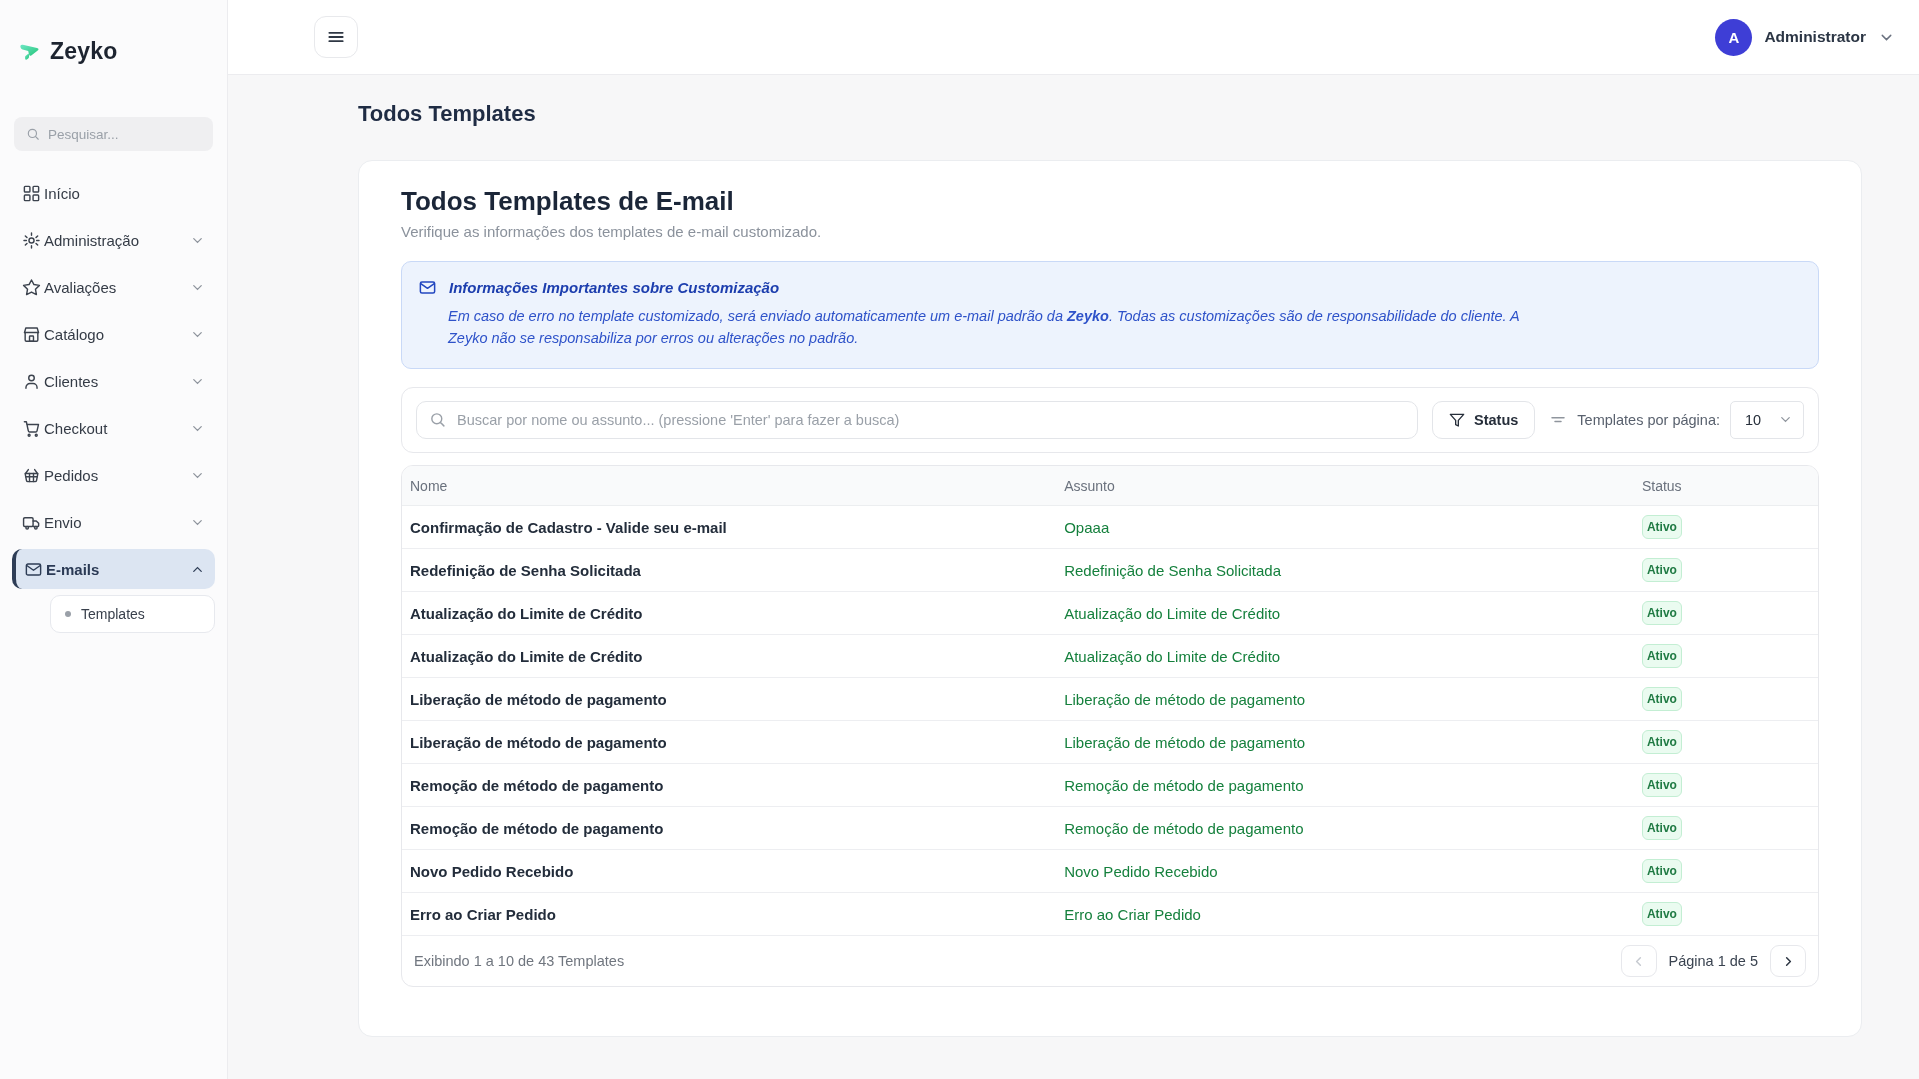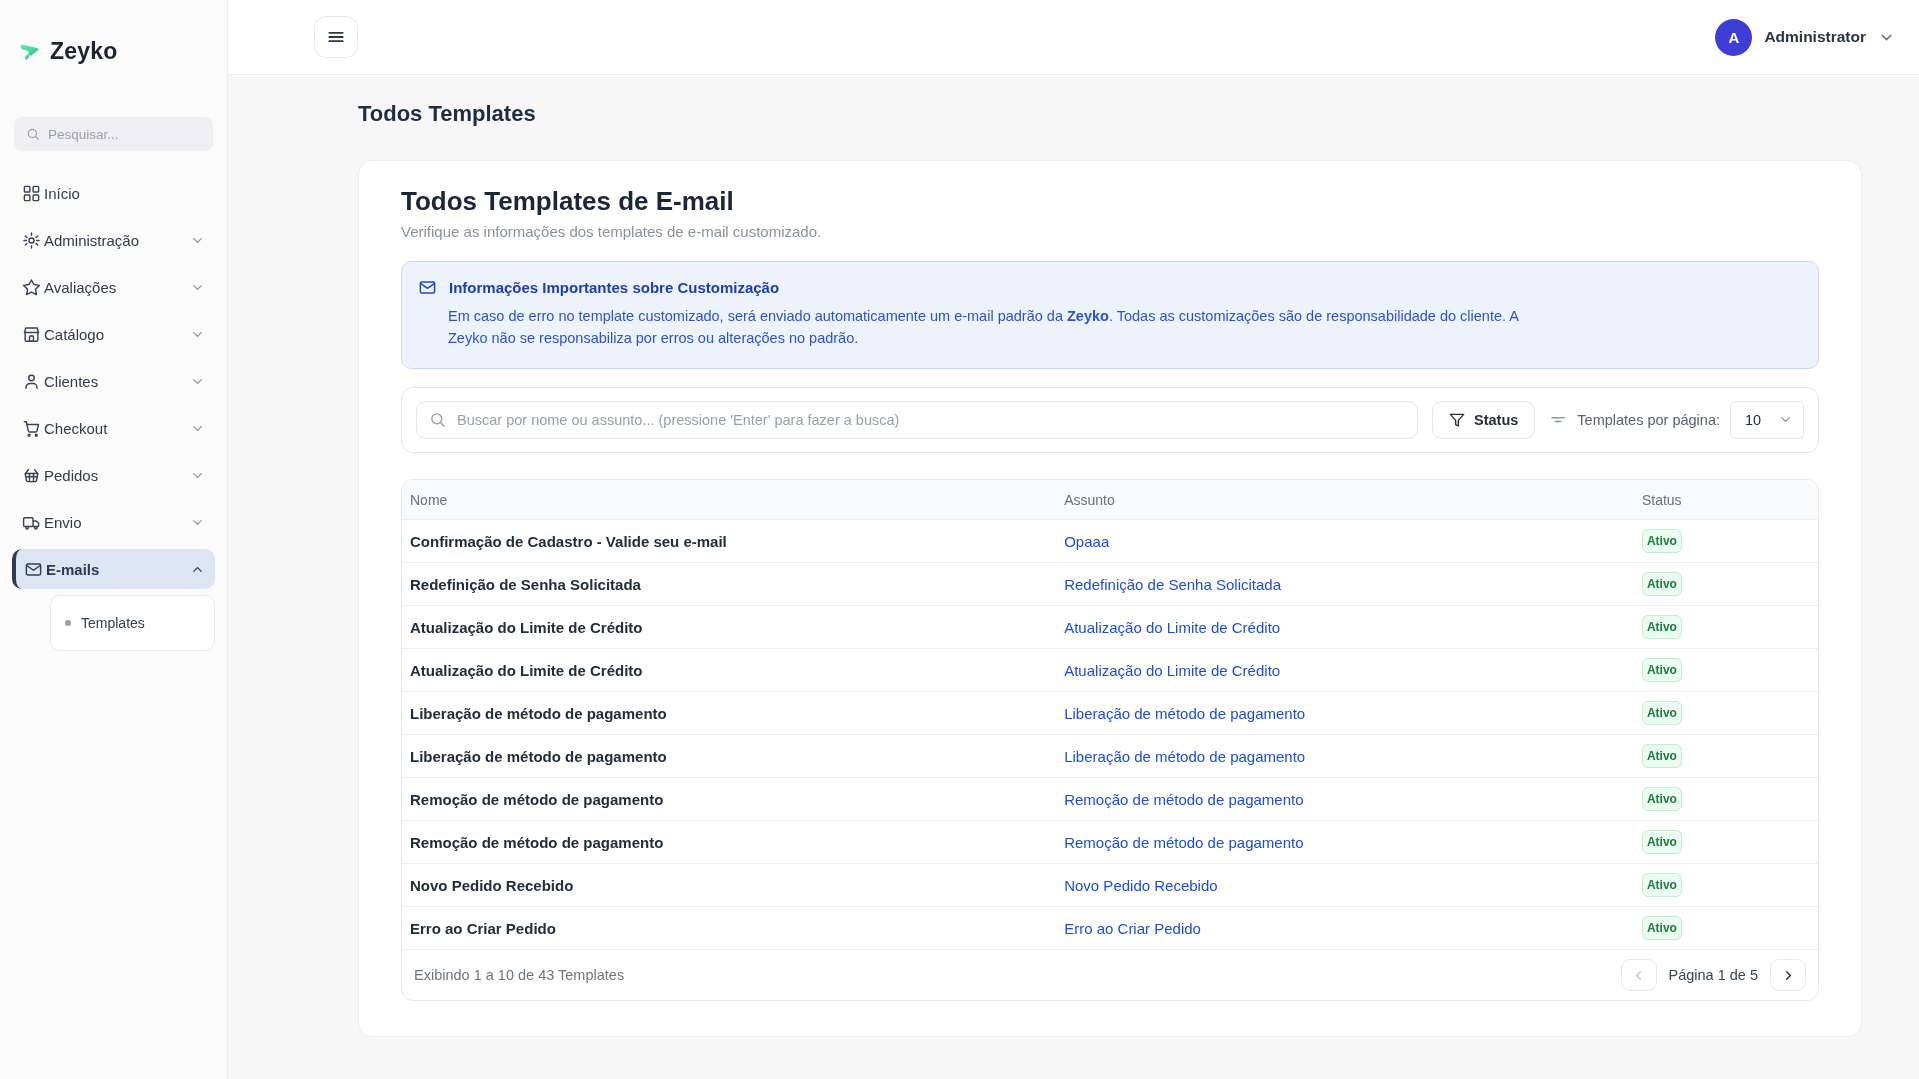--- a/index.html
+++ b/index.html
@@ -34,21 +34,21 @@
   }
   .nav-item .lbl { flex:1; }
   .nav-item svg.mi { color:#3c434e; }
   .nav-item .chev { color:#8d939c; display:flex; }
   .nav-item.active {
     background:#dce5f2; color:#2b3a55; font-weight:700;
     border-left:4px solid #2e3d56; padding-left:8px;
   }
   .nav-item.active svg.mi, .nav-item.active .chev { color:#2e3d56; }
   .nav-sub {
-    margin:-1px 0 7px 38px; height:56px; background:#ffffff;
+    margin:-1px 0 7px 38px; height:38px; background:#ffffff;
     border:1px solid #e7e9ee; border-radius:10px;
     display:flex; align-items:center; gap:10px; padding:0 14px;
     font-size:14px; color:#39404c; cursor:pointer;
   }
   .dot { width:6px; height:6px; border-radius:50%; background:#9aa0a8; }
   
   .main { flex:1; display:flex; flex-direction:column; min-width:0; }
   .topbar {
     height:75px; background:#ffffff; border-bottom:1px solid #ececef;
     display:flex; align-items:center; padding:0 24px 0 86px; flex-shrink:0;
@@ -70,21 +70,21 @@
   .page-title { font-size:22px; font-weight:800; color:#1f2c44; }
   
   .card {
     margin-top:33px; background:#ffffff; border:1px solid #ebedf0;
     border-radius:14px; padding:25px 42px 56px 42px; height:877px;
   }
   .card-title { font-size:26px; font-weight:800; color:#1b2638; }
   .card-sub { margin-top:6px; font-size:15px; color:#8b929c; }
   .notice {
     margin-top:21px; background:#edf3fd; border:1px solid #c9d9f7;
-    border-radius:10px; padding:16px 18px 18px 16px;
+    border-radius:10px; padding:16px 18px 18px 16px;font-style:italic;
   }
   .notice-head { display:flex; align-items:center; gap:12px; color:#2247c0; }
   .notice-title { font-size:15px; font-weight:700; color:#1d3eae; }
   .notice-body {
     margin:8px 0 0 30px; font-size:14.5px; line-height:1.55; color:#2e52c9;
     max-width:1100px;
   }
   .notice-body b { font-weight:700; }
   
   .toolbar {
@@ -108,30 +108,30 @@
   .perpage .f-icon { color:#8f959d; display:flex; }
   .perpage-label { font-size:14.5px; color:#59616e; }
   .select {
     width:74px; height:38px; border:1px solid #e3e5e9; border-radius:5px;
     display:flex; align-items:center; justify-content:space-between;
     padding:0 10px 0 14px; cursor:pointer; background:#fff;
   }
   .select .val { font-size:14.5px; color:#262e3a; }
   .select .chev { color:#8f959d; display:flex; }
   
-  .tablebox { margin-top:26px; border:1px solid #e7e8ec; border-radius:12px; overflow:hidden; }
+  .tablebox { margin-top:12px; border:1px solid #e7e8ec; border-radius:12px; overflow:hidden; }
   table { width:100%; border-collapse:collapse; table-layout:fixed; }
   col.c-name { width:46.2%; } col.c-subj { width:40.8%; } col.c-status { width:13%; }
   thead th {
     background:#f9fafb; height:40px; text-align:left; font-size:14px; font-weight:500;
     color:#6a717d; padding:0 8px; border-bottom:1px solid #eceef0;
   }
   tbody td { height:43px; padding:0 8px; border-bottom:1px solid #edeef1; font-size:15px; }
   td.name { color:#232d3b; font-weight:600; }
-  td.subj { color:#1d4ed8; }
+  td.subj { color:#15803d; }
   .badge {
     display:inline-block; font-size:12px; font-weight:700; color:#1f7a43;
     background:#eafbf0; border:1px solid #c3eed3; border-radius:6px; padding:4px 4px;
   }
   .tfoot { height:50px; display:flex; align-items:center; padding:0 12px; }
   .tfoot-summary { font-size:14.5px; color:#70767f;text-align:right; }
   .pager { margin-left:auto; display:flex; align-items:center; gap:12px; }
   .pg-btn {
     width:36px; height:32px; background:#fff; border:1px solid #e7e8ec; border-radius:9px;
     display:flex; align-items:center; justify-content:center; cursor:pointer;

